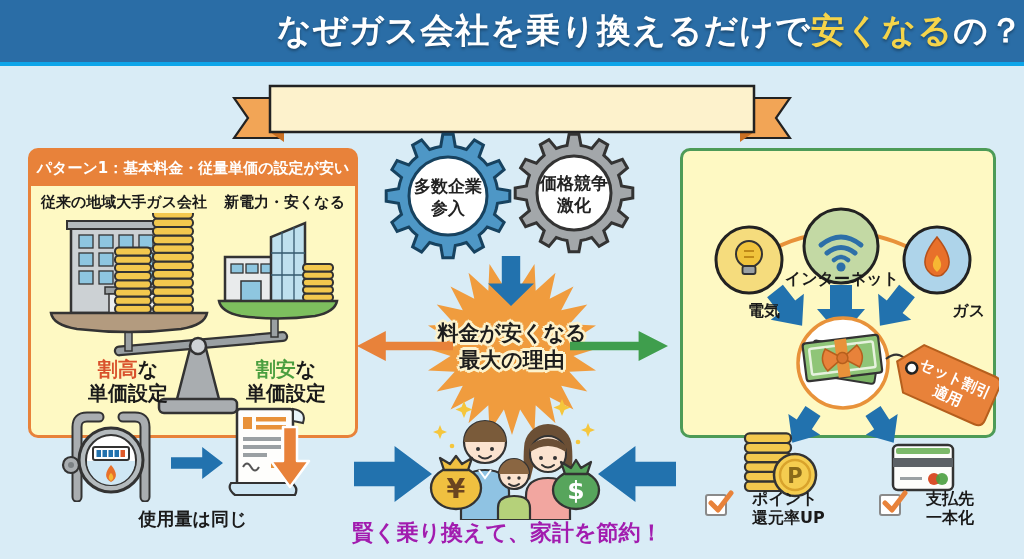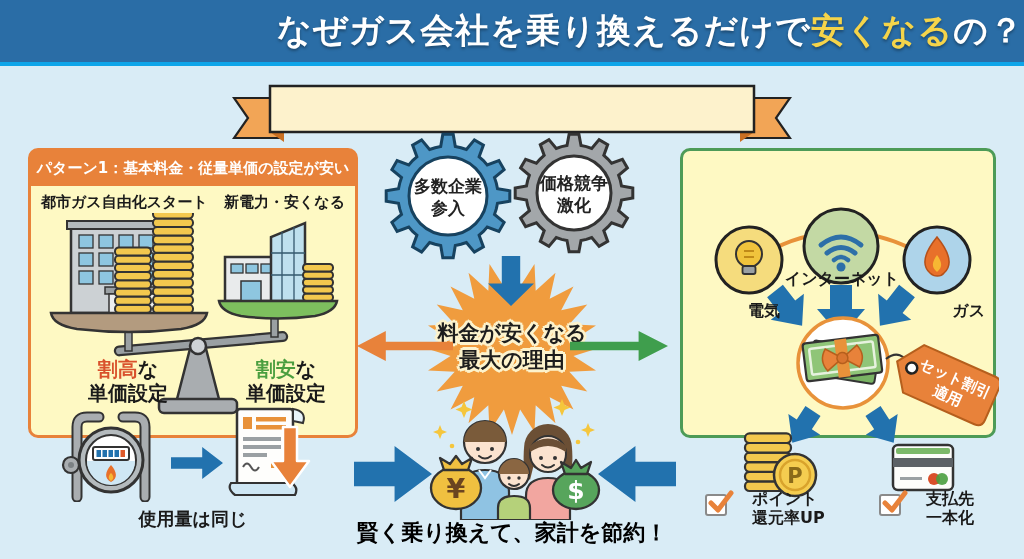--- a/index.html
+++ b/index.html
@@ -29,21 +29,21 @@
 
 .arrow{position:absolute;background:var(--arrow-blue,#2272ae)}
 .arr-right{clip-path:polygon(0 32%,60% 32%,60% 0,100% 50%,60% 100%,60% 68%,0 68%)}
 .arr-down{clip-path:polygon(30% 0,70% 0,70% 55%,100% 55%,50% 100%,0 55%,30% 55%)}
 .arr-left-thin{background:var(--accent-orange,#e8823a);clip-path:polygon(100% 36%,30% 36%,30% 0,0 50%,30% 100%,30% 64%,100% 64%)}
 .arr-right-thin{background:#3f9e4d;clip-path:polygon(0 36%,70% 36%,70% 0,100% 50%,70% 100%,70% 64%,0 64%)}
 .arr-in-right{clip-path:polygon(0 28%,52% 28%,52% 0,100% 50%,52% 100%,52% 72%,0 72%)}
 .arr-in-left{clip-path:polygon(100% 28%,48% 28%,48% 0,0 50%,48% 100%,48% 72%,100% 72%)}
 
 #burst-text{position:absolute;left:404px;top:320px;width:216px;text-align:center;font-size:21px;font-weight:700;color:#1d1d1d;line-height:1.3;text-shadow:-2px -2px 0 #fdf3cc,2px -2px 0 #fdf3cc,-2px 2px 0 #fdf3cc,2px 2px 0 #fdf3cc,0 -3px 0 #fdf3cc,0 3px 0 #fdf3cc,-3px 0 0 #fdf3cc,3px 0 0 #fdf3cc;white-space:nowrap}
-#bottom-message{position:absolute;left:352px;top:518px;width:320px;text-align:center;font-size:22px;font-weight:700;color:#000000;white-space:nowrap}
+#bottom-message{position:absolute;left:352px;top:518px;width:320px;font-size:22px;font-weight:700;color:#a21caf;white-space:nowrap}
 
 .svc-label{position:absolute;text-align:right;font-size:16px;font-weight:700;color:#1a1a1a;white-space:nowrap}
 .check-group{position:absolute;display:flex;gap:25px;align-items:flex-start}
 .checkbox{position:relative;width:22px;height:22px;background:#fff;border:2.5px solid #8a8a8a;border-radius:3px;margin-top:5px}
 .checkbox svg{position:absolute;left:0;top:-7px;width:27px;height:27px}
 .check-label{font-size:16px;font-weight:700;color:#1a1a1a;line-height:1.2;white-space:nowrap}
 svg text{font-family:"DejaVu Sans","Liberation Sans",sans-serif;font-weight:700}
 </style>
 </head>
 <body>
@@ -58,21 +58,21 @@
     <polygon points="2,14 50,14 50,54 2,54 16,34" fill="#f2a556" stroke="#222" stroke-width="2.2"></polygon>
     <polygon points="558,14 510,14 510,54 558,54 544,34" fill="#f2a556" stroke="#222" stroke-width="2.2"></polygon>
     <polygon points="38,48 52,48 52,58" fill="#c96f22"></polygon>
     <polygon points="522,48 508,48 508,58" fill="#c96f22"></polygon>
     <rect x="38" y="2" width="484" height="46" fill="#fdf2cc" stroke="#222" stroke-width="2.5"></rect>
   </svg>
 
   <div id="p1" class="panel">
     <div class="panel-head">パターン1：基本料金・従量単価の設定が安い</div>
     <div class="company-row">
-      <span>都市ガス自由化スタート</span>
+      <span>従来の地域大手ガス会社</span>
       <span>新電力・安くなる</span>
     </div>
 
     <svg class="abs" style="left:0;top:62px;width:330px;height:202px" viewBox="0 0 330 202">
       <g>
         <path d="M145,190 L189,190 L173,128 L161,128 Z" fill="#a9adb0" stroke="#333" stroke-width="2.5"></path>
         <rect x="128" y="186" width="78" height="14" rx="5" fill="#a9adb0" stroke="#333" stroke-width="2.5"></rect>
         <g transform="rotate(-5 167 131)">
           <line x1="88" y1="131" x2="252" y2="131" stroke="#333" stroke-width="11" stroke-linecap="round"></line>
           <line x1="88" y1="131" x2="252" y2="131" stroke="#9aa0a3" stroke-width="6.5" stroke-linecap="round"></line>

